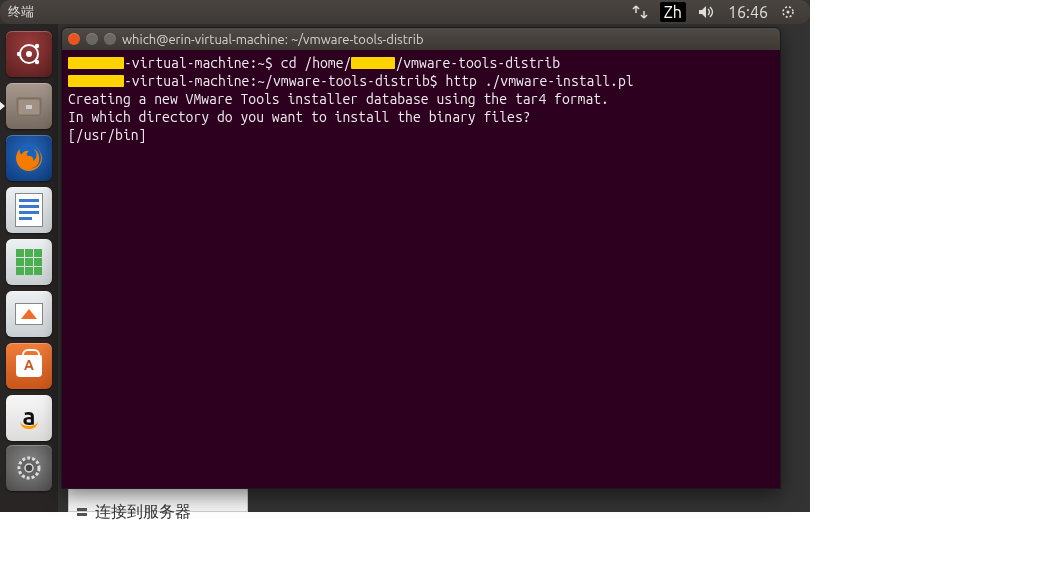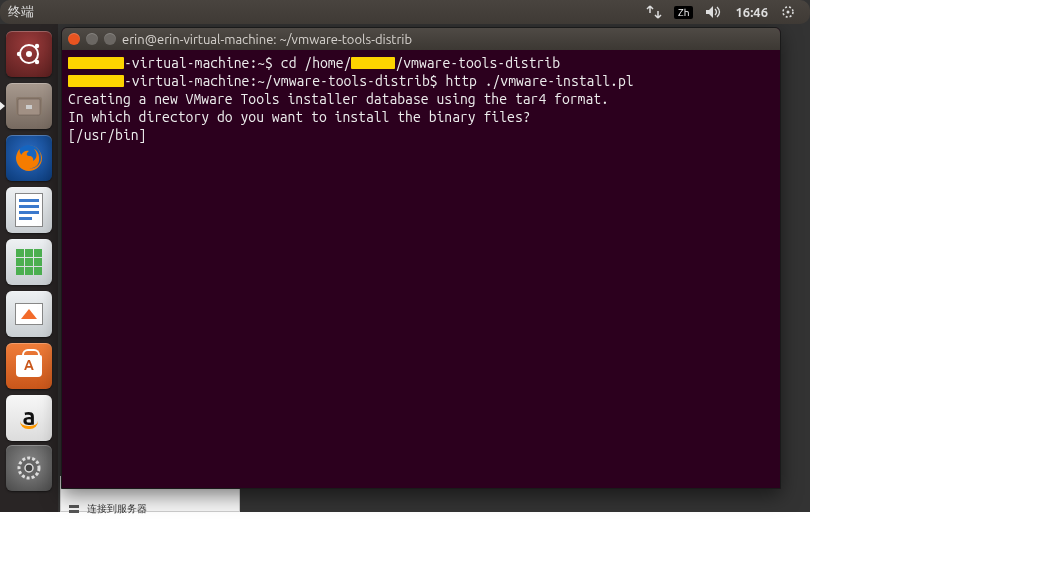--- a/index.html
+++ b/index.html
@@ -38,25 +38,25 @@
     align-items: center;
     padding: 0 6px;
     height: 100%;
     cursor: pointer;
     color: #ddd;
   }
   .indicator svg { display: block; }
   .ime-box {
     background: #000;
     color: #fff;
-    font-size: 10px;
+    font-size: 16px;
     padding: 1px 4px;
     border-radius: 2px;
   }
-  .time { font-size: 13px; font-weight: bold; }
+  .time { font-size: 16px; }
   
   .launcher {
     position: absolute;
     left: 0; top: 24px;
     width: 58px;
     height: 488px;
     background: rgba(40,35,35,0.9);
     display: flex;
     flex-direction: column;
     align-items: center;
@@ -156,29 +156,29 @@
     transform: translateX(-50%);
     color: #8a8086;
     font-family: "DejaVu Serif","SimSun",serif;
     font-size: 17px;
     letter-spacing: 1px;
     pointer-events: none;
   }
   
   .nautilus-peek {
     position:absolute;
-    left:60px;
+    left:68px;
     top:476px;
     width:180px;
     height:36px;
     background:#f5f5f5;
     border:1px solid #ccc;
     display:flex;
     flex-direction:column;
-    font-size:10px;
+    font-size:16px;
     color:#333;
     padding:2px 6px;
     justify-content:center;
     gap:15px;
     z-index:3;
   }
   .nautilus-peek .row{display:flex;align-items:center;gap:6px;}
   .nautilus-peek .ic{width:14px;height:10px;}
 </style>
 </head>
@@ -318,21 +318,21 @@
     </div>
   </div>
 
   <div class="termwin">
     <div class="term-titlebar">
       <div class="winbtns">
         <div class="winbtn close"></div>
         <div class="winbtn"></div>
         <div class="winbtn"></div>
       </div>
-      <span>erin@erin-virtual-machine: ~/vmware-tools-distrib</span>
+      <span>which@erin-virtual-machine: ~/vmware-tools-distrib</span>
     </div>
     <div class="term-body">
 <div class="line"><span class="redact r1"></span><span class="prompt-user">-virtual-machine:~$ </span><span>cd /home/</span><span class="redact r2"></span><span>/vmware-tools-distrib</span></div>
 <div class="line"><span class="redact r1"></span><span class="prompt-user">-virtual-machine:~/vmware-tools-distrib$ </span><span>http ./vmware-install.pl</span></div>
 <div class="line">Creating a new VMware Tools installer database using the tar4 format.</div>
 <div class="line"></div>
 <div class="line"></div>
 <div class="line">In which directory do you want to install the binary files?</div>
 <div class="line">[/usr/bin]</div>
     </div>

